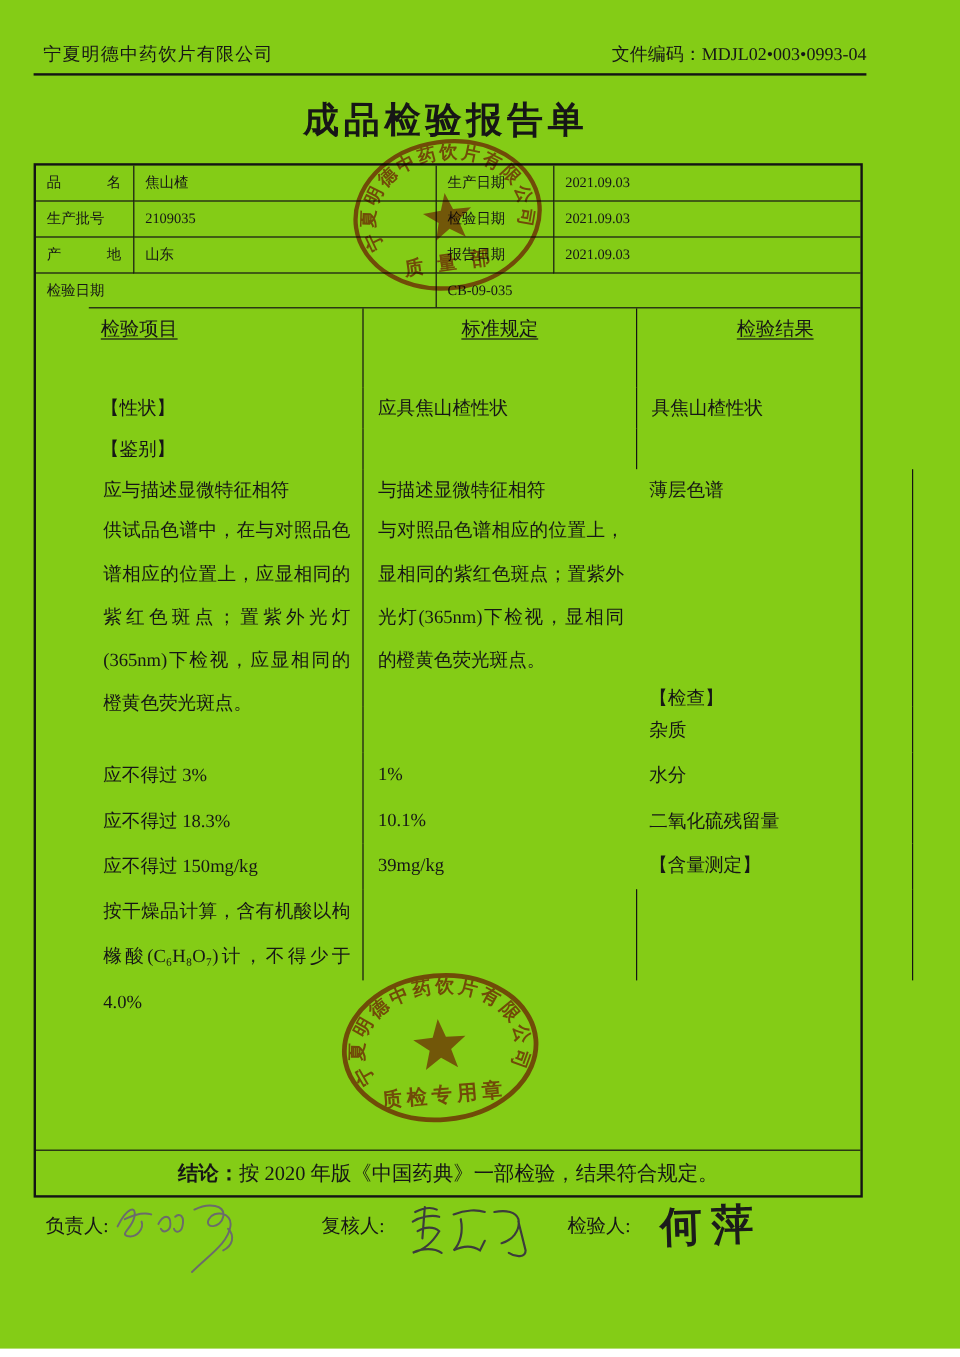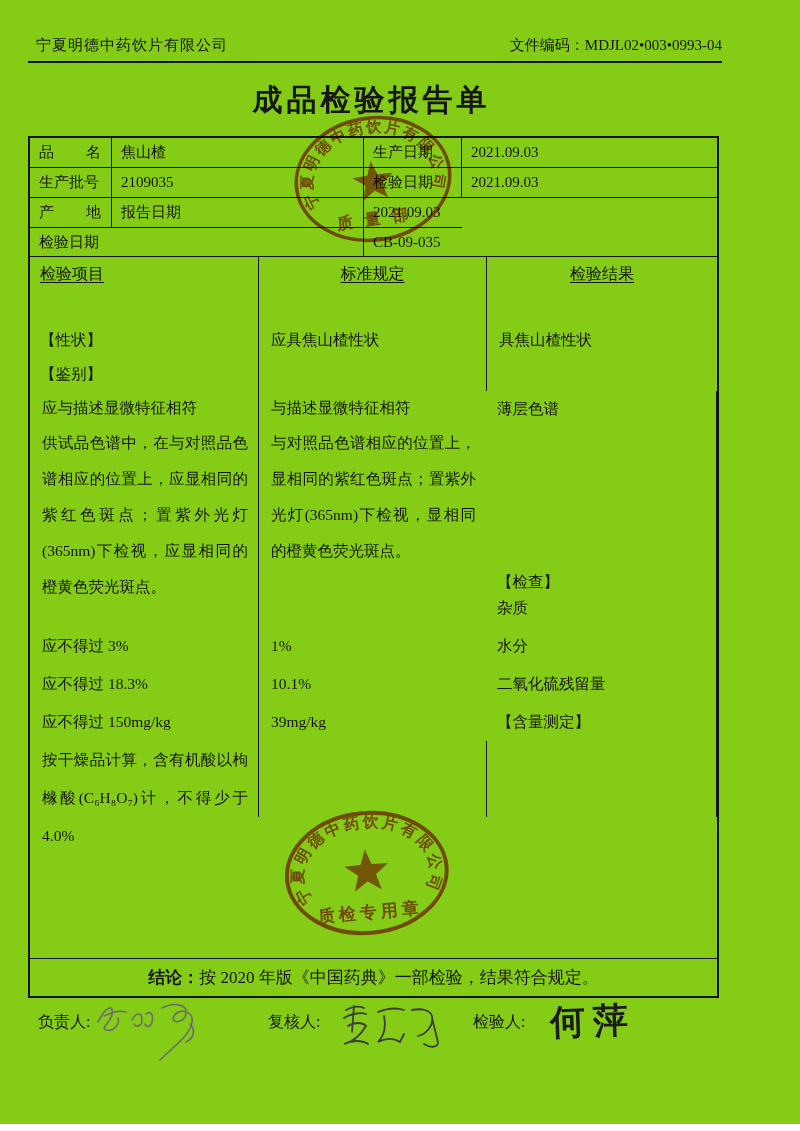--- a/index.html
+++ b/index.html
@@ -9,31 +9,31 @@
   }
   
   .co-name{position:absolute;left:36px;top:36px;font-size:15px;letter-spacing:1px;}
   .doc-code{position:absolute;right:78px;top:36px;font-size:15px;}
   .head-rule{position:absolute;left:28px;top:61px;width:694px;height:2px;background:#141414;}
   .title{position:absolute;left:28px;top:80px;width:687px;text-align:center;
          font-size:30px;font-weight:bold;letter-spacing:4px;}
   
   .report-box{position:absolute;left:28px;top:136px;width:687px;border:2px solid #141414;box-sizing:content-box;}
   
-  .info-grid{display:grid;grid-template-columns:82px 252px 98px 255px;grid-template-rows:30px 30px 30px 28px;font-size:15px;}
+  .info-grid{display:grid;grid-template-columns:82px 252px 98px 255px;grid-template-rows:30px 30px 30px 28px;font-size:12px;}
   .ig{display:flex;align-items:center;padding-left:9px;box-sizing:border-box;border-bottom:1px solid #141414;}
   .ig.rb{border-right:1px solid #141414;}
   .ig.last{border-bottom:none;}
   .ig .spread{display:inline-block;width:62px;text-align:justify;text-align-last:justify;}
   .ig.span2{grid-column:1/3;}
   .ig.span34{grid-column:3/5;}
   
   .res-grid{display:grid;grid-template-columns:229px 228px 230px;
             grid-template-rows:66px 34px 34px 34px 150px 14px 38px 38px 38px 38px 76px 141px;
-            font-size:15.5px;}
+            font-size:15.5px;margin-left:44px;}
   .rg{display:flex;align-items:center;box-sizing:border-box;}
   .rg.c1{padding-left:10px;border-right:1px solid #141414;}
   .rg.c2{padding-left:12px;padding-right:10px;border-right:1px solid #141414;}
   .rg.c3{padding-left:12px;padding-right:11px;}
   .rg.hdr{align-items:flex-start;padding-top:7px;font-size:16px;}
   .rg.hdr span{text-decoration:underline;text-underline-offset:3px;}
   .rg.hdr.c2,.rg.hdr.c3{justify-content:center;padding-left:0;padding-right:0;}
   .rg.top{align-items:flex-start;}
   .rg.just{line-height:36px;text-align:justify;}
   .rg.assay{line-height:38px;text-align:justify;}
@@ -77,20 +77,21 @@
       <div class="ig">2021.09.03</div>
 
       <div class="ig rb">生产批号</div>
       <div class="ig rb">2109035</div>
       <div class="ig rb">检验日期</div>
       <div class="ig">2021.09.03</div>
 
       <div class="ig rb">
           <span class="spread">产地</span>
         </div>
+      <div class="ig rb">山东</div>
       <div class="ig rb">报告日期</div>
       <div class="ig">2021.09.03</div>
 
       <div class="ig rb span2 last">检验日期</div>
       <div class="ig span34 last">CB-09-035</div>
     </div>
 
     <div class="res-grid" style="border-top:1px solid #141414;">
 
       <div class="rg c1 hdr">

